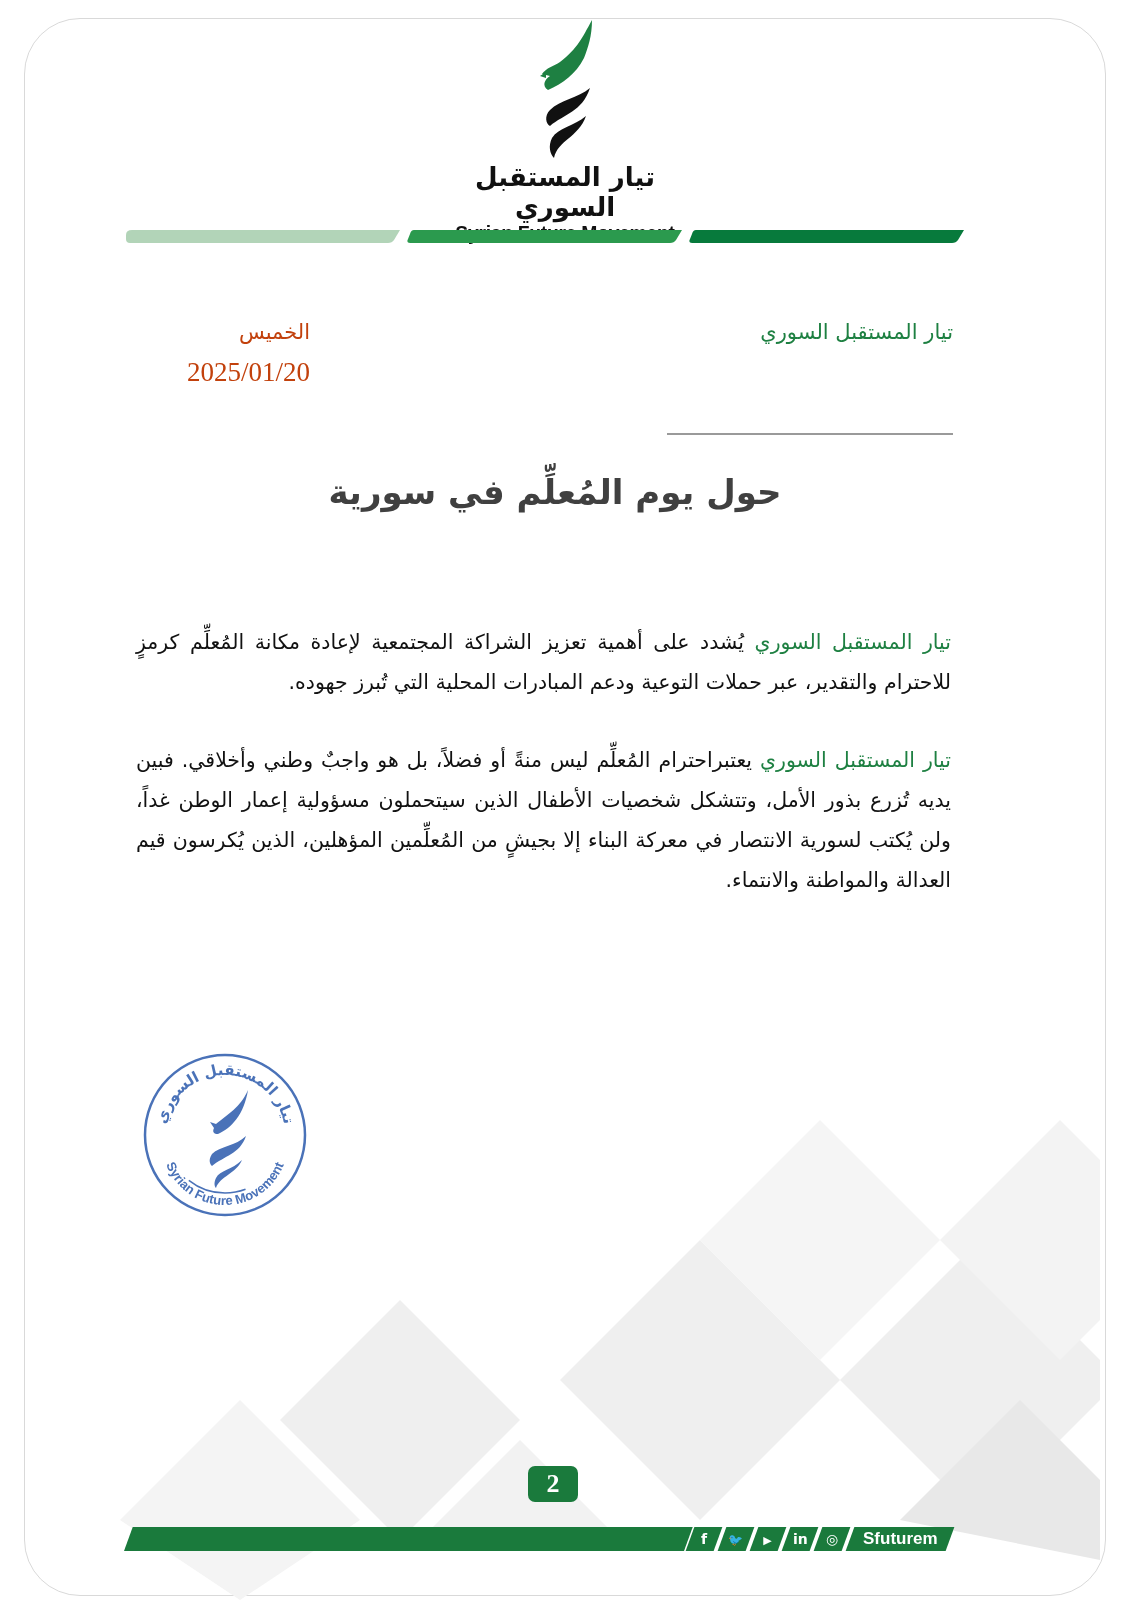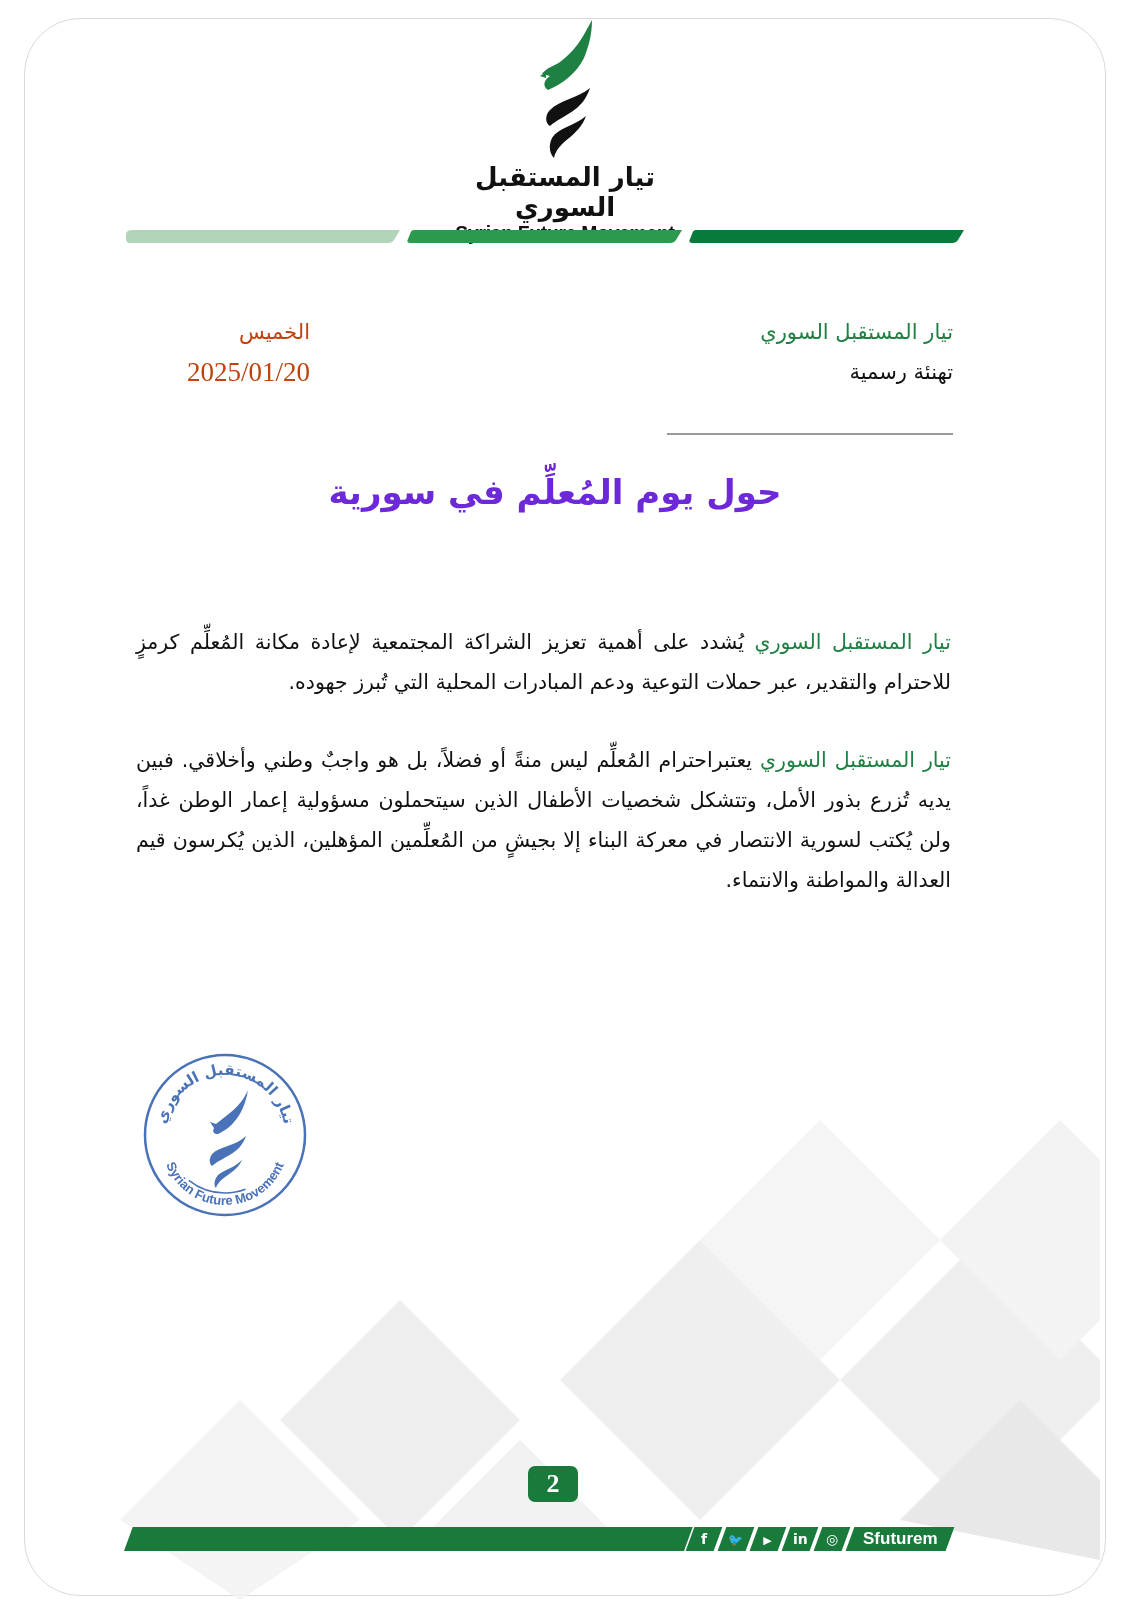--- a/index.html
+++ b/index.html
@@ -45,21 +45,21 @@
 
     .dateblock {
       position: absolute; left: 160px; top: 312px; width: 150px;
       text-align: right; font-size: 21px; line-height: 40px; color: #c2410c;
     }
     .dateblock .date { font-family: "Liberation Serif", serif; font-size: 27px; }
 
     .title {
       position: absolute; left: 200px; top: 472px; width: 710px;
       text-align: center; direction: rtl;
-      font-size: 34px; font-weight: bold; color: #6d28d9;
+      font-size: 34px; font-weight: bold; color: #404040;
     }
 
     .body {
       position: absolute; left: 136px; top: 622px; width: 830px;
       direction: rtl; text-align: right;
       font-size: 20.5px; line-height: 40px; color: #111;
     }
     .body p { margin: 0 15px 38px 0; text-align: justify; text-align-last: right; }
     .body .org { color: #1e8042; }
 
@@ -122,21 +122,20 @@
 </div>
 
 <svg class="header-bars" viewBox="0 0 860 14">
   <path d="M6,0 H274 L268,10 Q266,13 262,13 H4 Q0,13 0,9 V5 Q0,0 6,0 Z" fill="#b2d4b8"></path>
   <path d="M288,0 H556 L550,10 Q548,13 544,13 H284 Q280,13 282,9 L284,4 Q285,0 288,0 Z" fill="#2b9a4e"></path>
   <path d="M570,0 H838 L832,10 Q830,13 826,13 H566 Q562,13 564,9 L566,4 Q567,0 570,0 Z" fill="#077a3c"></path>
 </svg>
 
 <div class="sender">
   <div class="org">تيار المستقبل السوري</div>
-  <div>تهنئة رسمية</div>
 </div>
 <div class="sender-rule"></div>
 
 <div class="dateblock">
   <div style="direction:rtl;">الخميس</div>
   <div class="date">2025/01/20</div>
 </div>
 
 <div class="title">حول يوم المُعلِّم في سورية</div>
 

